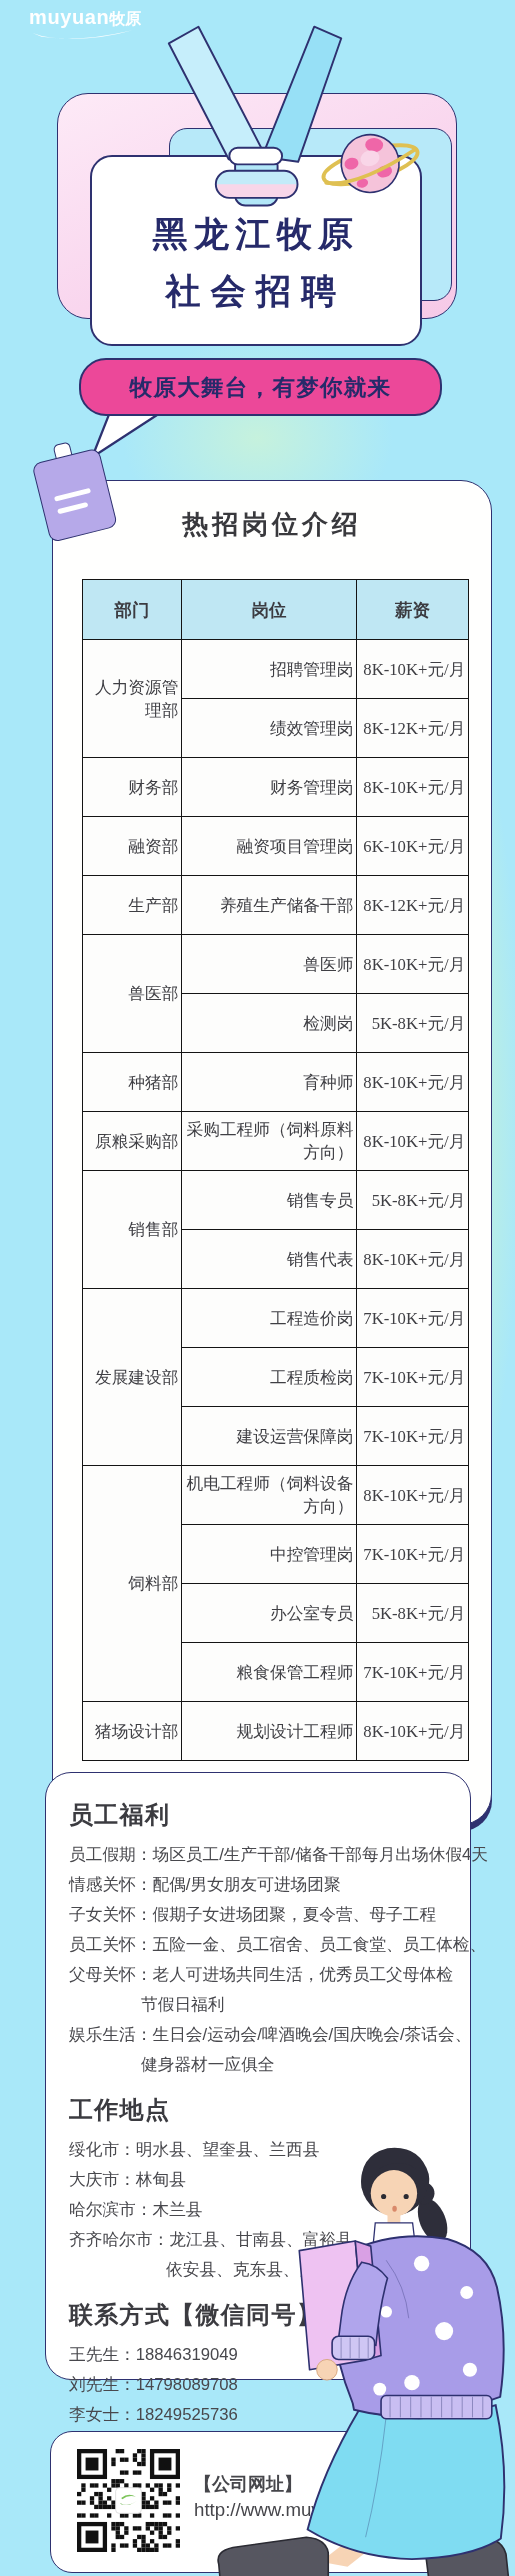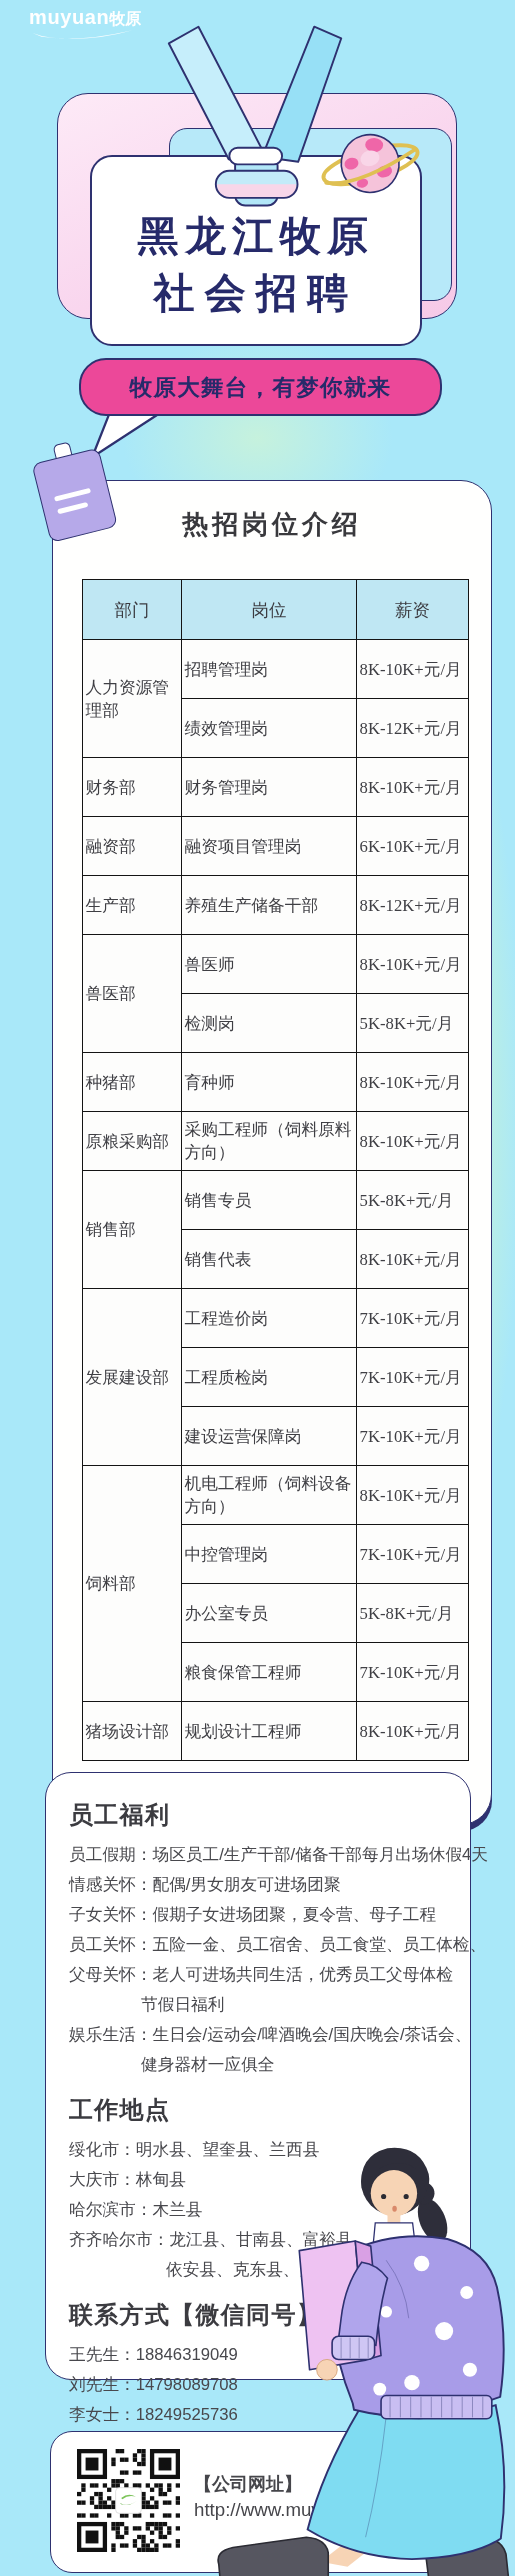--- a/index.html
+++ b/index.html
@@ -19,21 +19,21 @@
   .logo svg{position:absolute;left:1.3px;top:23px;}
 
   .tv-frame{position:absolute;left:57px;top:93px;width:398px;height:224px;border-radius:31px;
     background:linear-gradient(155deg,#fdeaf7 0%,#f9d6ee 55%,#f6c9e7 100%);
     border:1.9px solid #2e3170;}
   .tv-screen{position:absolute;left:169px;top:128px;width:281px;height:171px;border-radius:18px;
     background:#b7e9f9;border:1.9px solid #2e3170;}
   .badge{position:absolute;left:90px;top:155px;width:328px;height:187px;border-radius:22px;
     background:#ffffff;border:2.6px solid #2e3170;}
   .badge-title{position:absolute;left:0;width:100%;text-align:center;
-    color:#262a6a;font-weight:900;font-size:41px;line-height:1;}
+    color:#262a6a;font-weight:900;font-size:35px;line-height:1;}
   .badge-title.t1{top:59px;letter-spacing:6.4px;}
   .badge-title.t2{top:116px;letter-spacing:10.3px;}
   .lanyard{position:absolute;left:148px;top:19.3px;}
   .planet{position:absolute;left:314px;top:125px;}
 
   .bubble-tail{position:absolute;left:87px;top:398px;z-index:1;}
   .bubble{position:absolute;left:79px;top:358px;width:359px;height:54px;border-radius:27px;
     background:#ec4899;border:2.3px solid #2e3170;z-index:2;
     display:flex;align-items:center;justify-content:center;}
   .bubble span{color:#262a6a;font-weight:800;font-size:22.5px;letter-spacing:1.3px;}
@@ -48,22 +48,22 @@
   .note-line.l1{left:14px;top:37px;width:37px;}
   .note-line.l2{left:14px;top:50px;width:31px;}
 
   
   .jobs-card{position:absolute;left:52px;top:480px;width:438px;height:1343px;border-radius:31px;
     background:#fffffe;border:1.9px solid #2e3170;box-shadow:0 6.4px 0 #2e3170;z-index:2;}
   .jobs-title{position:absolute;left:0;top:26px;width:100%;text-align:center;
     color:#39393d;font-size:26px;font-weight:bold;letter-spacing:3.9px;}
   table.jobs{position:absolute;left:29px;top:98px;width:386px;border-collapse:collapse;
     table-layout:fixed;border:1.9px solid #141414;}
-  table.jobs th{background:#bfe7f3;font-size:17.4px;font-weight:normal;color:#3b3b40;height:57px;text-align:center;}
-  table.jobs td{border:1.3px solid #141414;text-align:left;vertical-align:middle;
+  table.jobs th{background:#bfe7f3;font-size:17.4px;font-weight:bold;color:#3b3b40;height:57px;text-align:center;}
+  table.jobs td{border:1.3px solid #141414;text-align:right;vertical-align:middle;
     font-size:16.7px;color:#3f3f44;height:58px;background:#fdfdfc;padding:0 2.6px;}
   table.jobs th{border:1.3px solid #141414;}
   td.salary{font-family:"Liberation Serif", serif;font-size:17.4px;color:#2f2f33;}
 
   
   .info-card{position:absolute;left:45px;top:1772px;width:426px;height:608px;border-radius:26px;
     background:#ffffff;border:1.9px solid #2e3170;z-index:2;box-sizing:border-box;
     padding:22px 13px 0 23px;}
   .sec-title{color:#3b3b40;font-size:24px;font-weight:bold;letter-spacing:1.3px;margin:3.9px 0 9px 0;}
   .line{color:#48484d;font-size:16.7px;height:30px;line-height:30px;white-space:nowrap;}

